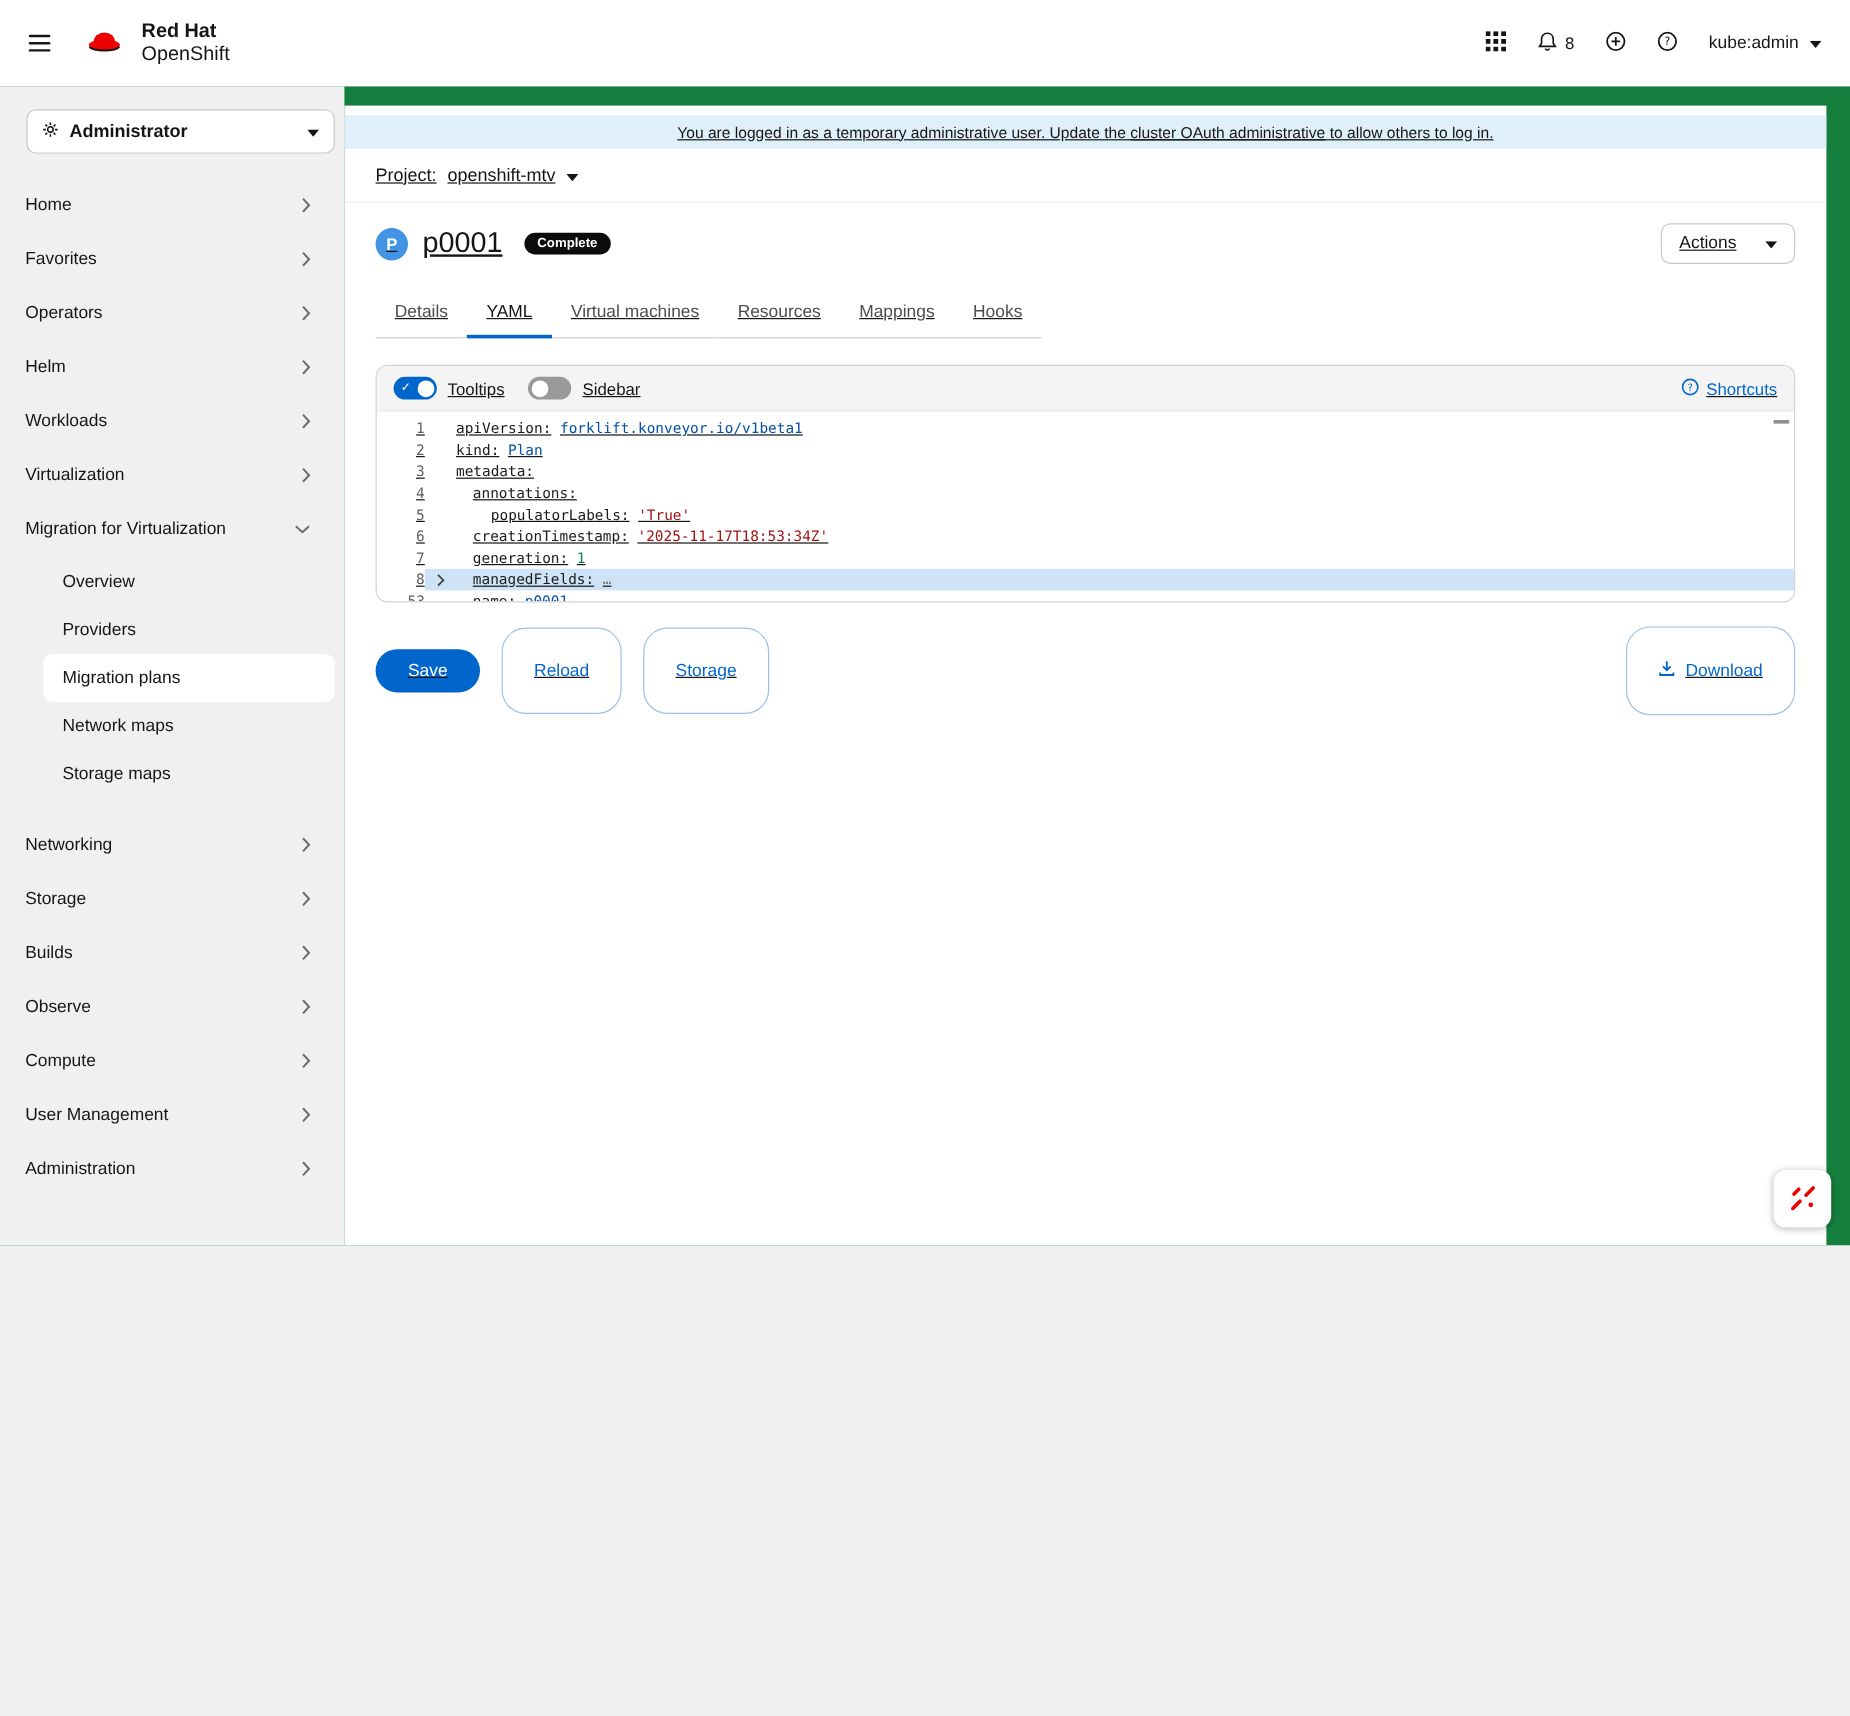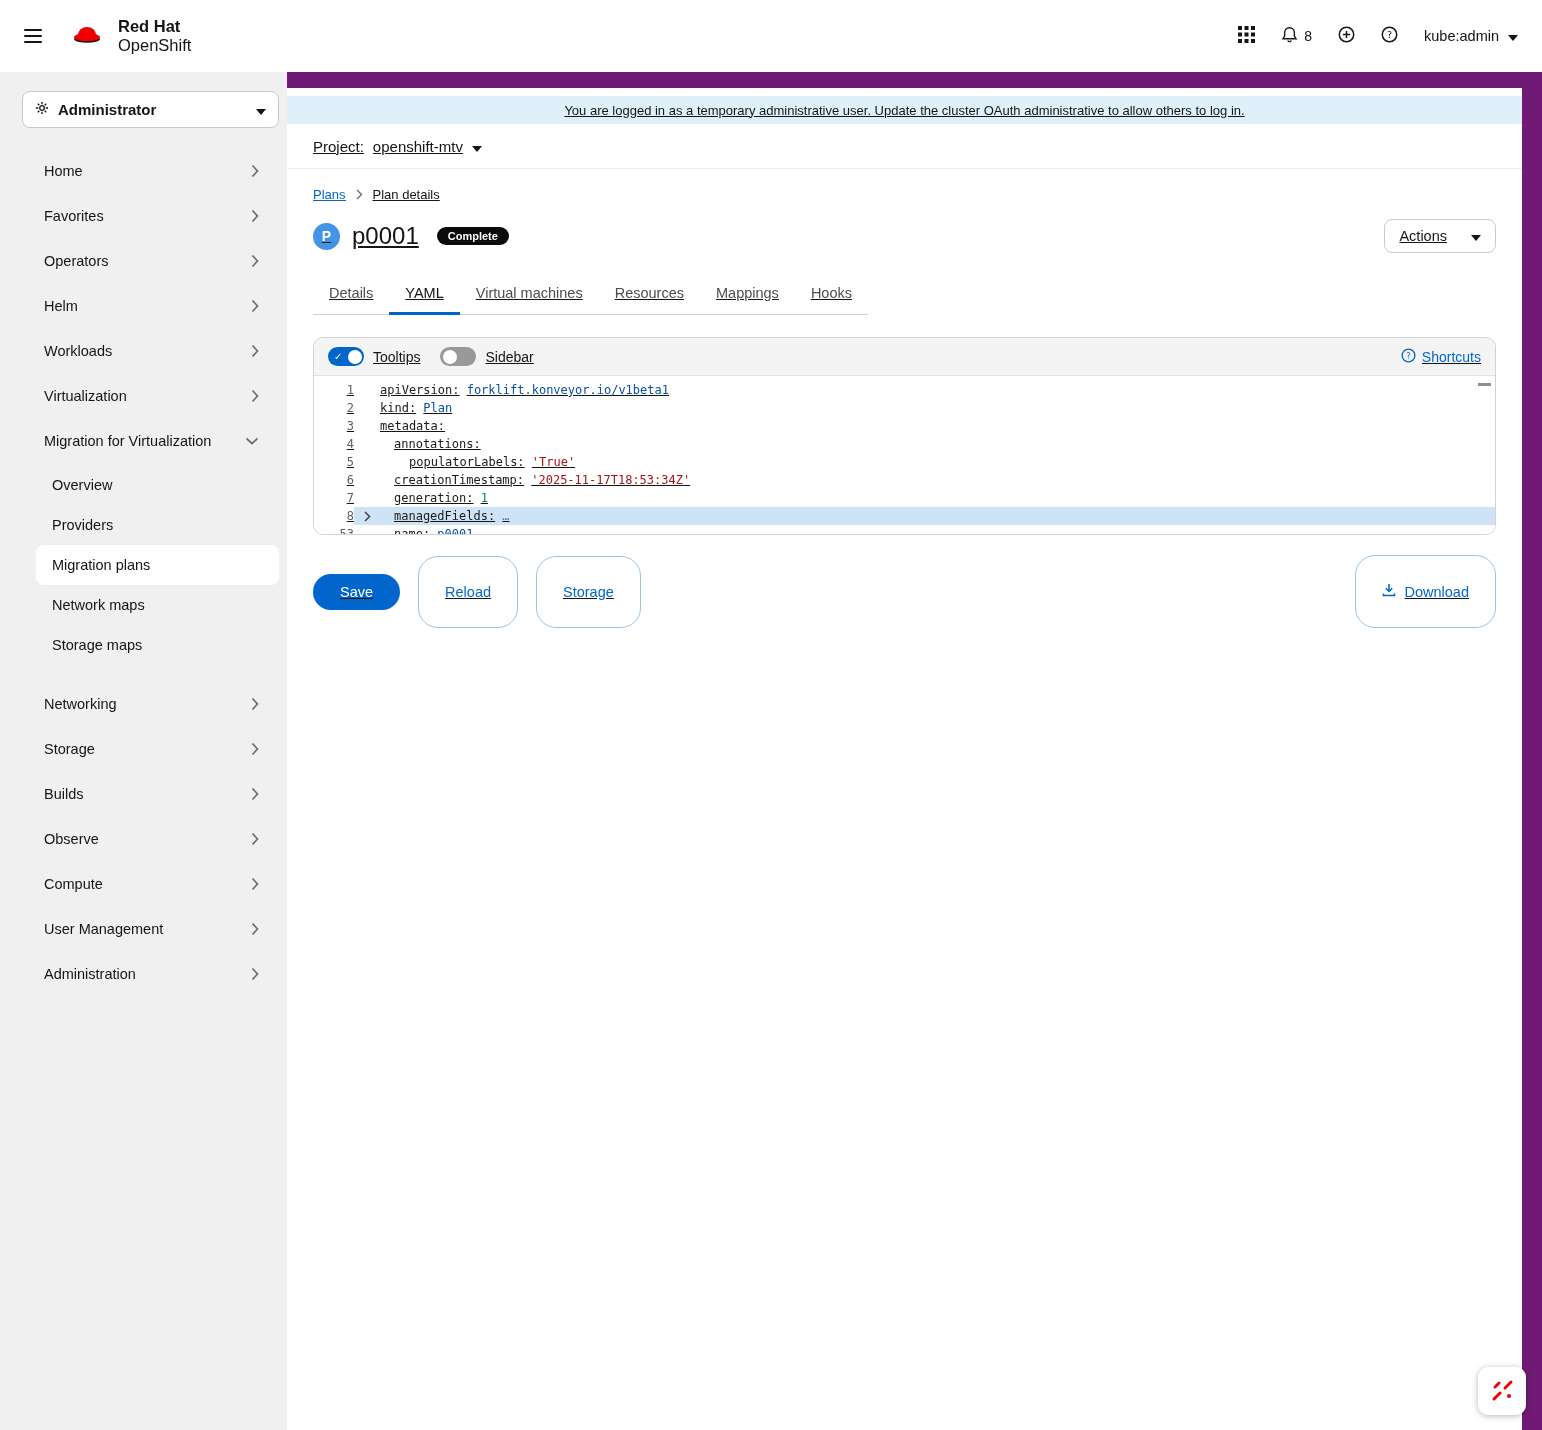--- a/index.html
+++ b/index.html
@@ -1,21 +1,21 @@
 <!DOCTYPE html>
 <html><head>
 <meta charset="utf-8">
 <style>
   * { box-sizing: border-box; margin: 0; padding: 0; }
   body {
     font-family: "Liberation Sans", "DejaVu Sans", sans-serif;
     color: #151515;
     background: #f0f0f0;
   }
-  #app { position: relative; width: 1542px; height: 1430px; background: #701a75; overflow: hidden; }
+  #app { position: relative; width: 1542px; height: 1038px; background: #15803d; overflow: hidden; }
 
   
   .masthead {
     position: absolute; top: 0; left: 0; width: 100%; height: 72px;
     background: #fff; display: flex; align-items: center; padding: 0 24px; z-index: 5;
   }
   .hamburger { width: 18px; display: flex; flex-direction: column; gap: 4px; cursor: pointer; margin-right: 24px; }
   .hamburger i { display: block; height: 2px; background: #151515; border-radius: 1px; }
   .brand { display: flex; align-items: center; gap: 10px; cursor: pointer; }
   .brand-text { line-height: 1.15; font-size: 16.5px; }
@@ -29,21 +29,21 @@
   .sidebar { position: absolute; top: 72px; left: 0; width: 287px; height: 1358px; background: #f0f0f0; }
   .persp {
     margin: 19px 8px 6px 22px; width: 257px; height: 37px; background: #fff;
     border: 1px solid #c9c9c9; border-radius: 8px; display: flex; align-items: center;
     padding: 0 12px; gap: 9px; font-weight: 700; font-size: 15px; cursor: pointer; justify-content: center;
   }
   .persp .caret { margin-left: auto; color: #151515; }
   .nav { padding-top: 14px; }
   .nav-item {
     height: 45px; display: flex; align-items: center;
-    padding: 0 28px 0 44px; font-size: 14.5px; cursor: pointer;
+    padding: 0 28px 0 21px; font-size: 14.5px; cursor: pointer;
   }
   .nav-item .chev { margin-left: auto; display: flex; color: #6a6e73; }
   .nav-sub { padding: 2px 0 6px; }
   .nav-subitem {
     height: 40px; display: flex; align-items: center; margin: 0 8px 0 36px;
     padding: 0 16px; font-size: 14.5px; border-radius: 8px; cursor: pointer;
   }
   .nav-subitem.selected { background: #fff; }
   .nav-gap { height: 10px; }
 
@@ -378,29 +378,20 @@
     <div class="projbar">
       <span>Project:</span>
       <span>openshift-mtv</span>
       <span>
         <svg width="10" height="6" viewBox="0 0 10 6">
             <path d="M0 0h10L5 6z" fill="#151515"></path>
           </svg>
       </span>
     </div>
 
-    <div class="crumbs">
-      <span class="crumb-link">Plans</span>
-      <span class="crumb-sep">
-        <svg width="7" height="11" viewBox="0 0 7 11">
-            <path d="M1 1 L5.5 5.5 L1 10" fill="none" stroke="currentColor" stroke-width="1.4"></path>
-          </svg>
-      </span>
-      <span>Plan details</span>
-    </div>
 
     <div class="titlerow">
       <span class="p-icon">P</span>
       <h1 class="title">p0001</h1>
       <span class="badge">Complete</span>
       <button class="actions-btn">
         <span>Actions</span>
         <span>
           <svg width="10" height="6" viewBox="0 0 10 6">
               <path d="M0 0h10L5 6z" fill="#151515"></path>

